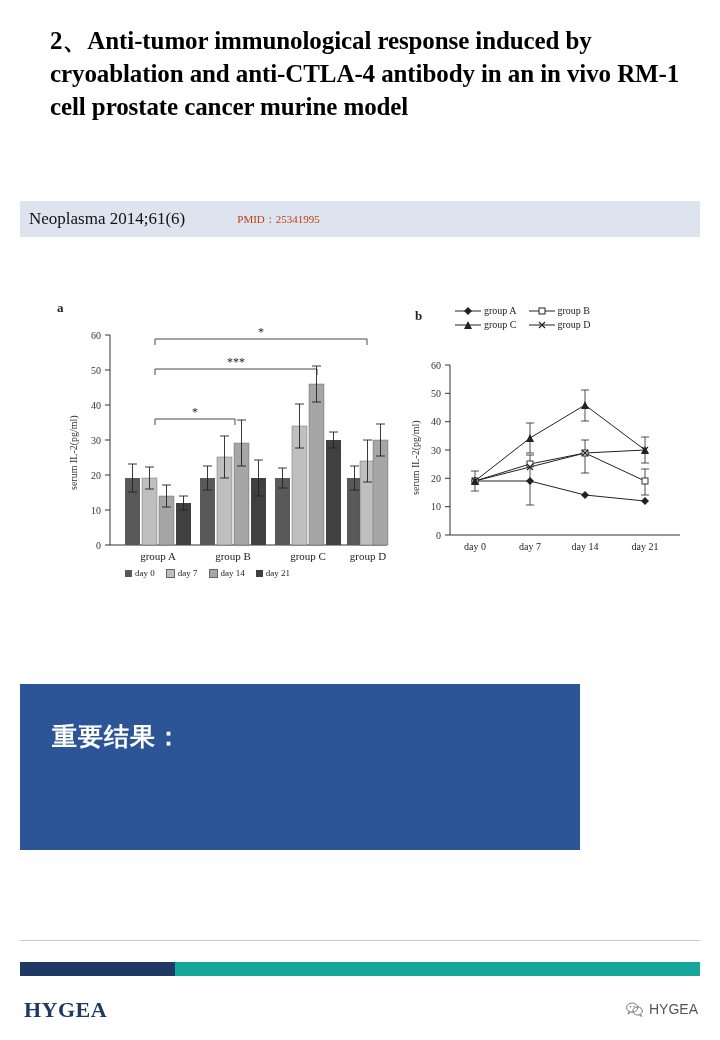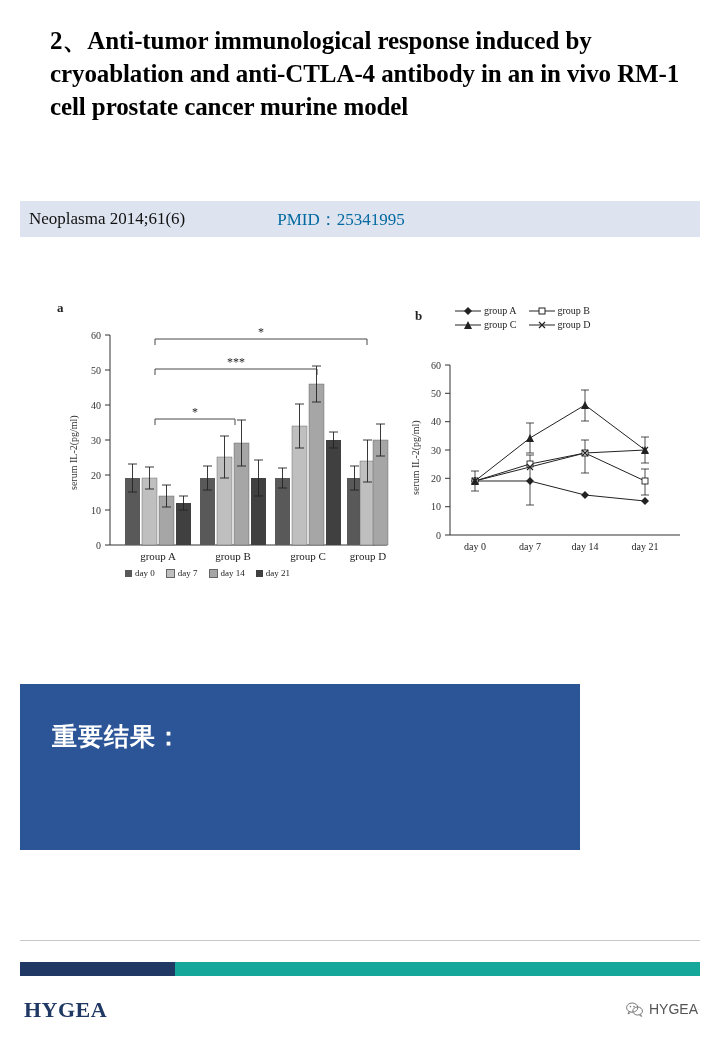--- a/index.html
+++ b/index.html
@@ -35,33 +35,32 @@
   
   .citation-bar {
     position: absolute;
     left: 20px;
     top: 201px;
     width: 680px;
     height: 36px;
     background: #dde3ef;
     display: flex;
     align-items: center;
-    gap: 8px;
   }
   .citation-journal {
     font-family: "Liberation Serif", serif;
     font-size: 17px;
     color: #111111;
     padding-left: 9px;
   }
   .citation-pmid {
     font-family: "Liberation Serif", serif;
-    font-size: 17px;
-    color: #0369a1;
-    padding-left: 84px;
+    font-size: 11px;
+    color: #c2410c;
+    padding-left: 52px;
   }
   
   .figure {
     position: absolute;
     left: 20px;
     top: 275px;
     width: 680px;
     height: 350px;
     background: #ffffff;
   }

